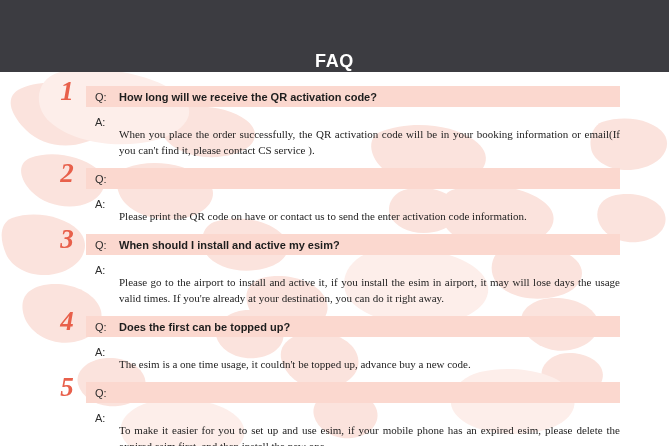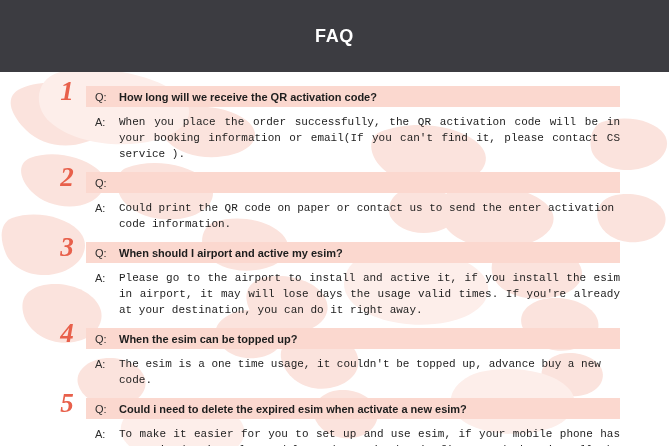--- a/index.html
+++ b/index.html
@@ -42,21 +42,21 @@
   
   .header {
     position: absolute;
     left: 0;
     top: 0;
     width: 669px;
     height: 72px;
     background: #3c3c41;
     z-index: 3;
     display: flex;
-    align-items: center;
+    align-items: flex-end;
     justify-content: center;
   }
   .header-title {
     color: #ffffff;
     font-size: 18px;
     font-weight: bold;
     letter-spacing: 0.6px;
     font-family: "Liberation Sans", sans-serif;
   }
 
@@ -134,21 +134,22 @@
     flex: none;
     box-sizing: content-box;
     line-height: 16px;
     font-family: "Liberation Sans", sans-serif;
   }
   .a-text {
     color: #1d1d1d;
     font-size: 11px;
     line-height: 16px;
     flex: 1;
-    font-family: Liberation Mono, monospace;
+    font-family: Liberation Serif, serif;
+    margin-top: 12px;
   }
   .a-text.justify {
     text-align: justify;
     text-align-last: left;
   }
 </style>
 </head>
 <body>
 
 <div class="page">
@@ -204,53 +205,52 @@
       </div>
     </div>
 
     <div class="faq-item">
       <div class="item-number">2</div>
       <div class="question-bar">
         <span class="q-label">Q:</span>
       </div>
       <div class="answer-row">
         <span class="a-label">A:</span>
-        <span class="a-text">Could print the QR code on paper or contact us to send the enter activation code information.</span>
+        <span class="a-text">Please print the QR code on have or contact us to send the enter activation code information.</span>
       </div>
     </div>
 
     <div class="faq-item">
       <div class="item-number">3</div>
       <div class="question-bar">
         <span class="q-label">Q:</span>
-        <span class="q-text">When should I airport and active my esim?</span>
+        <span class="q-text">When should I install and active my esim?</span>
       </div>
       <div class="answer-row">
         <span class="a-label">A:</span>
         <span class="a-text justify">Please go to the airport to install and active it, if you install the esim in airport, it may will lose days the usage valid times. If you're already at your destination, you can do it right away.</span>
       </div>
     </div>
 
     <div class="faq-item">
       <div class="item-number">4</div>
       <div class="question-bar">
         <span class="q-label">Q:</span>
-        <span class="q-text">When the esim can be topped up?</span>
+        <span class="q-text">Does the first can be topped up?</span>
       </div>
       <div class="answer-row">
         <span class="a-label">A:</span>
         <span class="a-text">The esim is a one time usage, it couldn't be topped up, advance buy a new code.</span>
       </div>
     </div>
 
     <div class="faq-item">
       <div class="item-number">5</div>
       <div class="question-bar">
         <span class="q-label">Q:</span>
-        <span class="q-text">Could i need to delete the expired esim when activate a new esim?</span>
       </div>
       <div class="answer-row">
         <span class="a-label">A:</span>
         <span class="a-text justify">To make it easier for you to set up and use esim, if your mobile phone has an expired esim, please delete the expired esim first, and then install the new one.</span>
       </div>
     </div>
 
   </div>
 </div>
 

